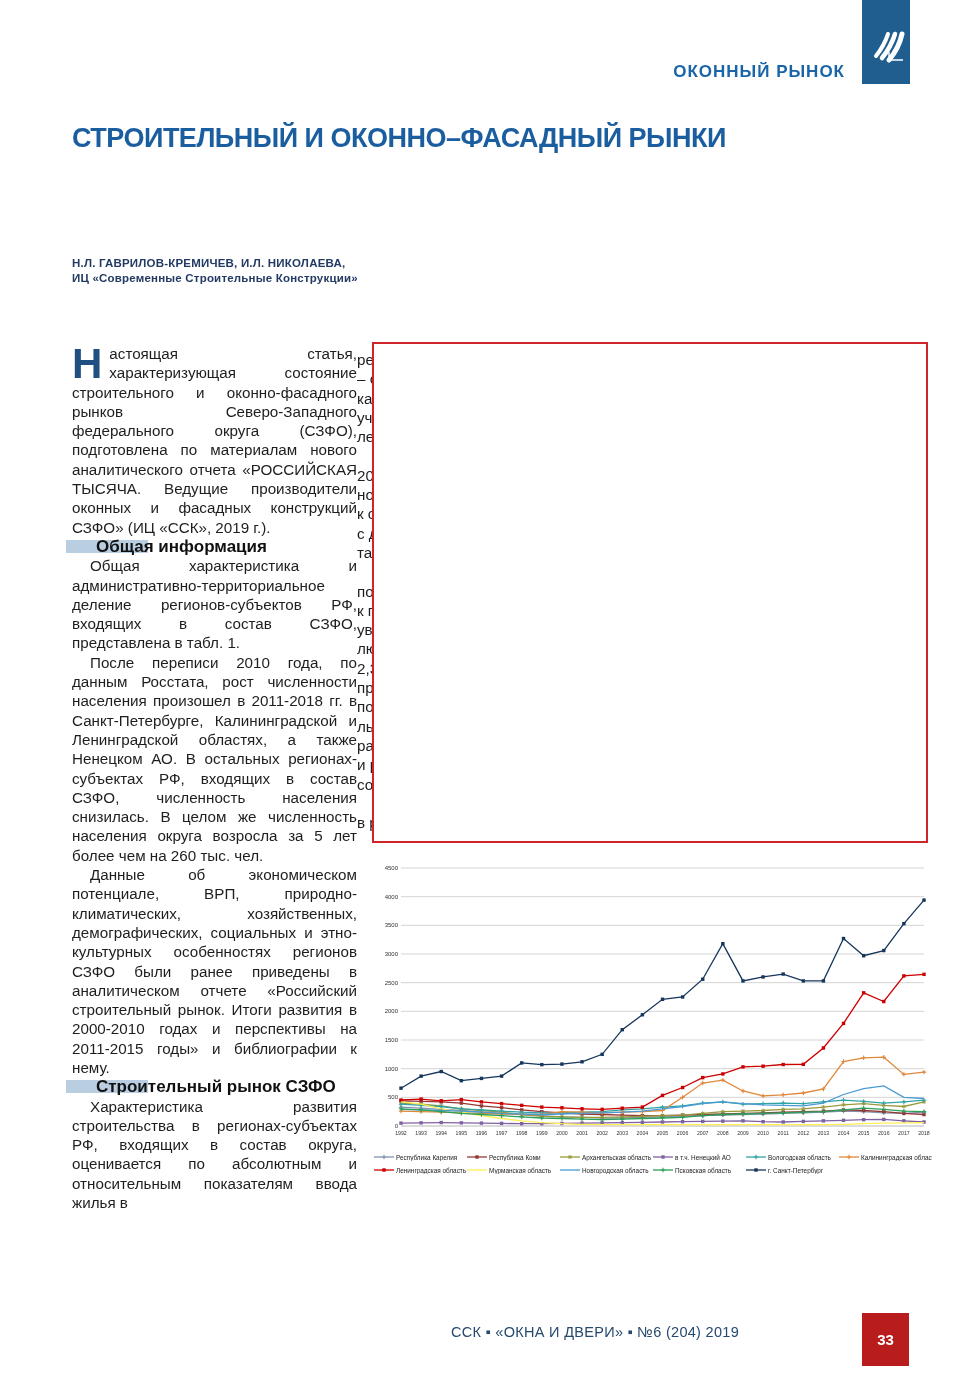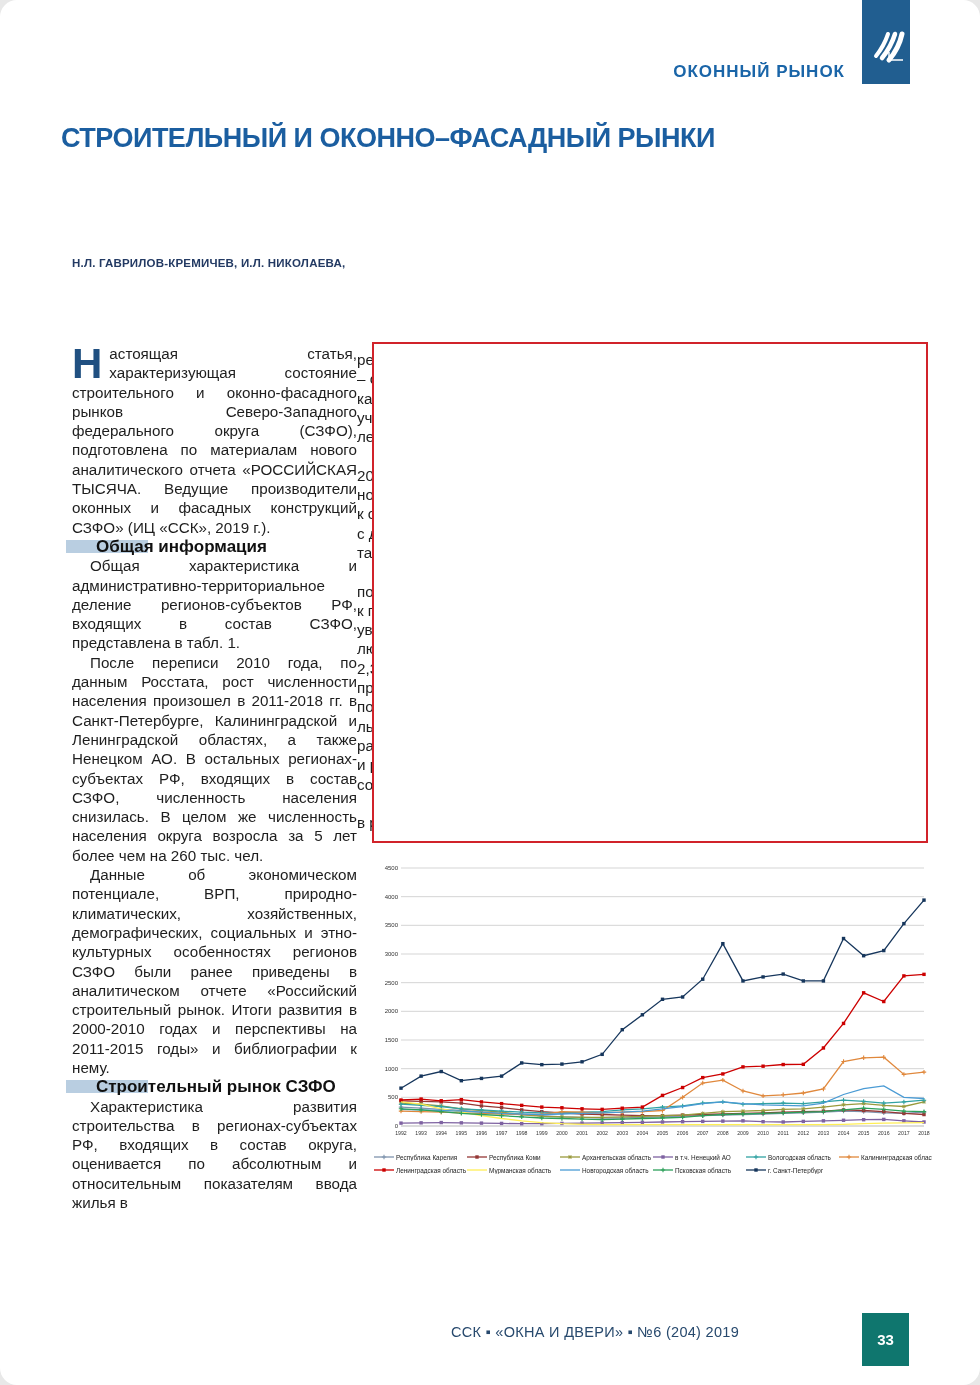--- a/index.html
+++ b/index.html
@@ -1,30 +1,29 @@
 <!DOCTYPE html>
 <html lang="ru"><head>
 <meta charset="utf-8">
 <style>
   html,body{margin:0;padding:0;background:#e8e8e8;}
   .page{
     position:relative;width:980px;height:1385px;background:#ffffff;
     font-family:"Liberation Sans", sans-serif;color:#1e1e1e;overflow:hidden;
     margin:0 auto;
-    border-radius:17px;
   }
   
   .logo{position:absolute;left:862px;top:0;width:48px;height:84px;background:#215e90;}
   .section-label{
     position:absolute;right:135px;top:62px;width:400px;text-align:right;
     color:#1a65a8;font-size:17px;font-weight:bold;letter-spacing:1px;
   }
   
   .title{
-    position:absolute;left:61px;top:122px;width:820px;
+    position:absolute;left:72px;top:122px;width:820px;
     color:#1b5ea0;font-size:27px;font-weight:800;line-height:33px;letter-spacing:-0.5px;
   }
   .authors{
     position:absolute;left:72px;top:256px;width:500px;
     color:#233a63;font-size:11.5px;font-weight:bold;line-height:15px;letter-spacing:0.2px;
   }
   
   .left-col{
     position:absolute;left:72px;top:344px;width:285px;
     font-size:15.2px;line-height:19.3px;text-align:justify;hyphens:auto;
@@ -65,21 +64,21 @@
   .fig-caption{
     position:absolute;left:374px;top:1212px;width:556px;
     font-size:13.5px;font-weight:bold;line-height:18px;color:#101010;
   }
   
   .footer-text{
     position:absolute;right:135px;top:1324px;width:500px;text-align:center;
     color:#27496d;font-size:14.5px;letter-spacing:0.3px;
   }
   .page-num-box{
-    position:absolute;left:862px;top:1313px;width:47px;height:53px;background:#0f766e;
+    position:absolute;left:862px;top:1313px;width:47px;height:53px;background:#b91c1c;
     color:#ffffff;font-size:15px;font-weight:bold;display:flex;align-items:center;justify-content:center;
   }
 </style>
 </head>
 <body>
 
 <div class="page">
 
   <div class="logo">
     <svg width="48" height="84" viewBox="0 0 48 84">
@@ -90,20 +89,21 @@
     </svg>
   </div>
   <div class="section-label">ОКОННЫЙ РЫНОК</div>
 
   <div class="title">
     <div>СТРОИТЕЛЬНЫЙ И ОКОННО–ФАСАДНЫЙ РЫНКИ</div>
   </div>
 
   <div class="authors">
     <div>Н.Л. ГАВРИЛОВ-КРЕМИЧЕВ, И.Л. НИКОЛАЕВА,</div>
+    <div>ИЦ «Современные Строительные Конструкции»</div>
   </div>
 
   <div class="left-col">
     <p class="no-indent"><span class="dropcap">Н</span><span>астоящая статья, характеризующая состояние строительного и оконно-фасадного рынков Северо-Западного федерального округа (СЗФО), подготовлена по материалам нового аналитического отчета «РОССИЙСКАЯ ТЫСЯЧА. Ведущие производители оконных и фасадных конструкций СЗФО» (ИЦ «ССК», 2019 г.).</span></p>
 
     <p class="subhead">
       <span class="hl-bar"></span>
       <span class="subhead-text">Общая информация</span>
     </p>
     <p>Общая характеристика и административно-территориальное деление регионов-субъектов РФ, входящих в состав СЗФО, представлена в табл. 1.</p>

